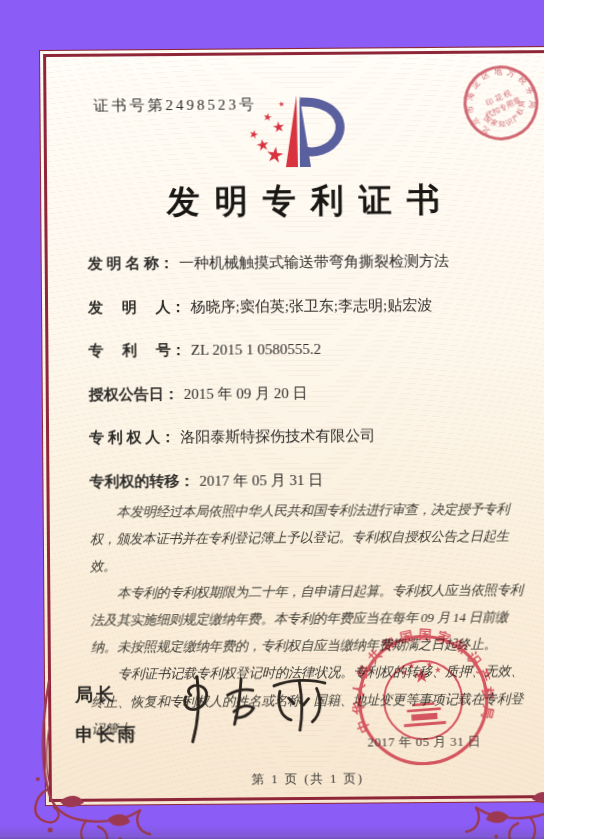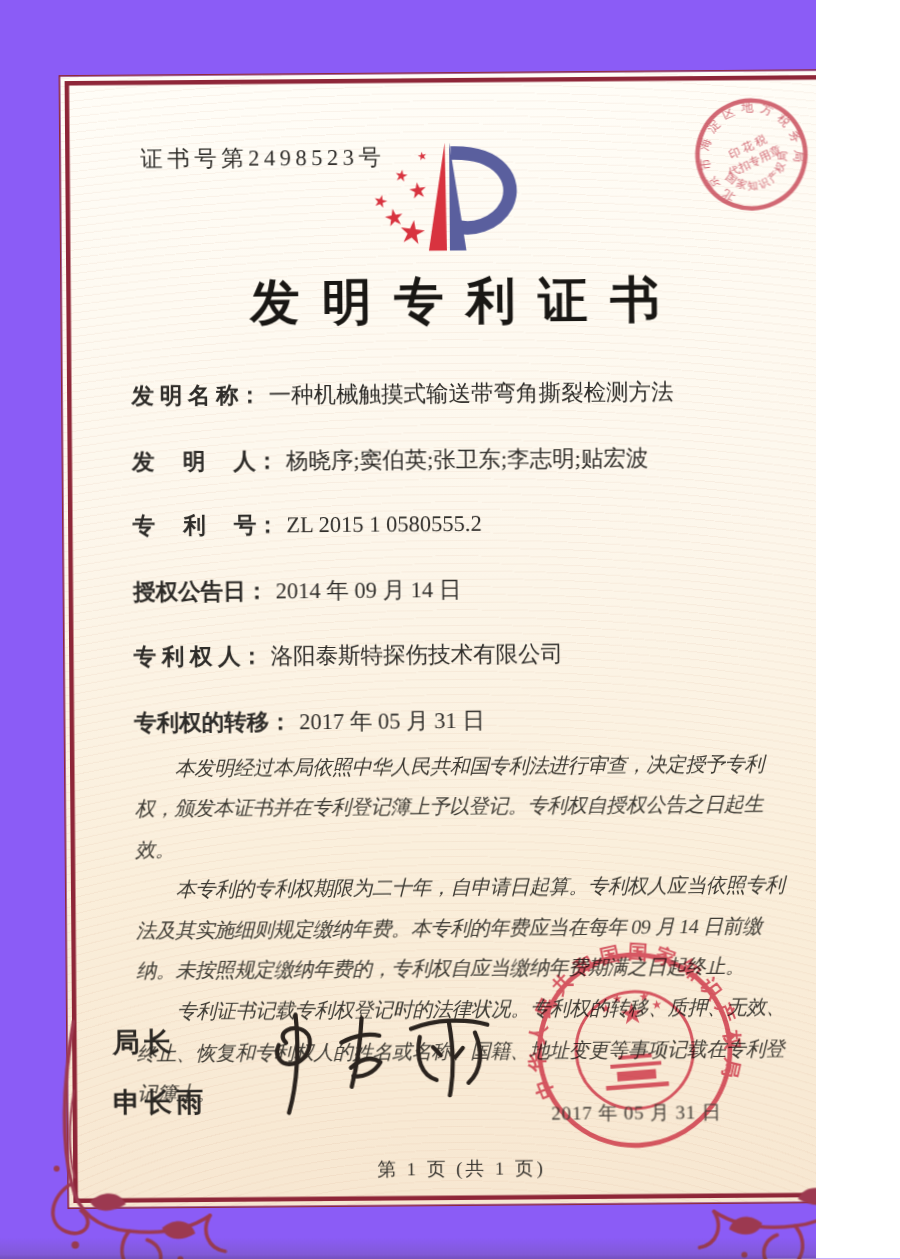--- a/index.html
+++ b/index.html
@@ -105,21 +105,21 @@
       <div class="field-row">
         <span class="lab">发 明 名 称：</span><span class="val">一种机械触摸式输送带弯角撕裂检测方法</span>
       </div>
       <div class="field-row">
         <span class="lab">发　 明　 人：</span><span class="val">杨晓序;窦伯英;张卫东;李志明;贴宏波</span>
       </div>
       <div class="field-row">
         <span class="lab">专　 利　 号：</span><span class="val">ZL 2015 1 0580555.2</span>
       </div>
       <div class="field-row">
-        <span class="lab">授权公告日：</span><span class="val">2014 年 09 月 14 日</span>
+        <span class="lab">授权公告日：</span><span class="val">2015 年 09 月 20 日</span>
       </div>
       <div class="field-row">
         <span class="lab">专 利 权 人：</span><span class="val">洛阳泰斯特探伤技术有限公司</span>
       </div>
       <div class="field-row">
         <span class="lab">专利权的转移：</span><span class="val">2017 年 05 月 31 日</span>
       </div>
     </div>
 
     <div class="body-text">

